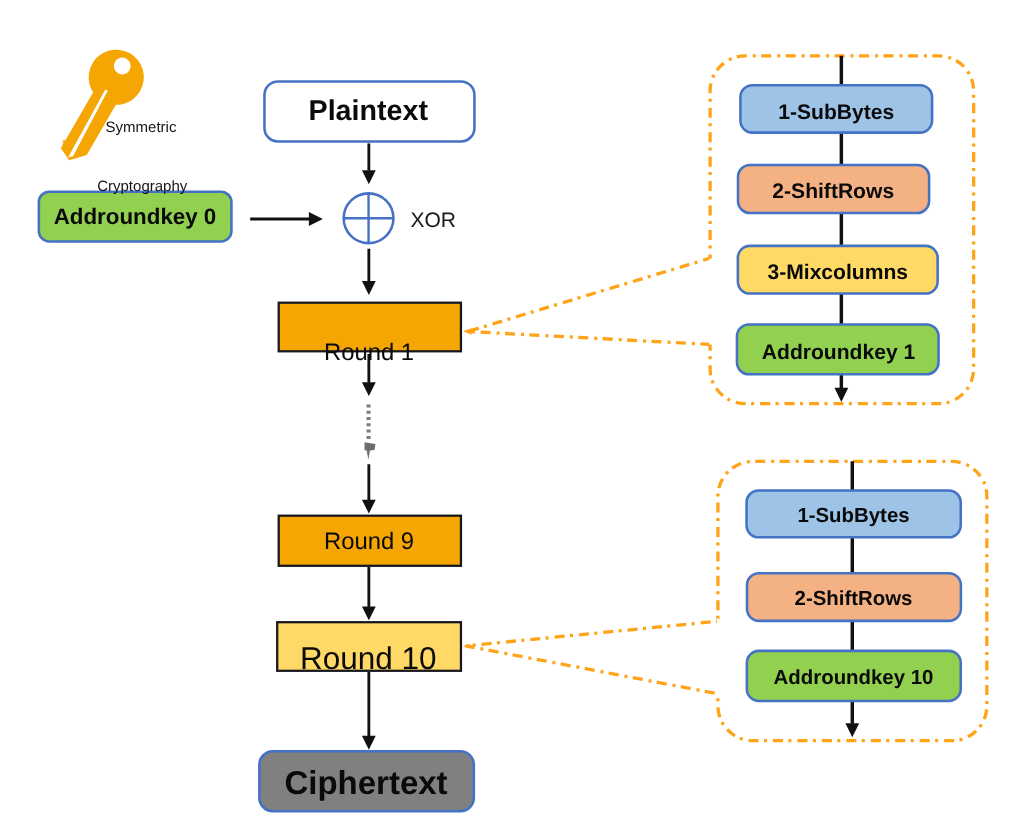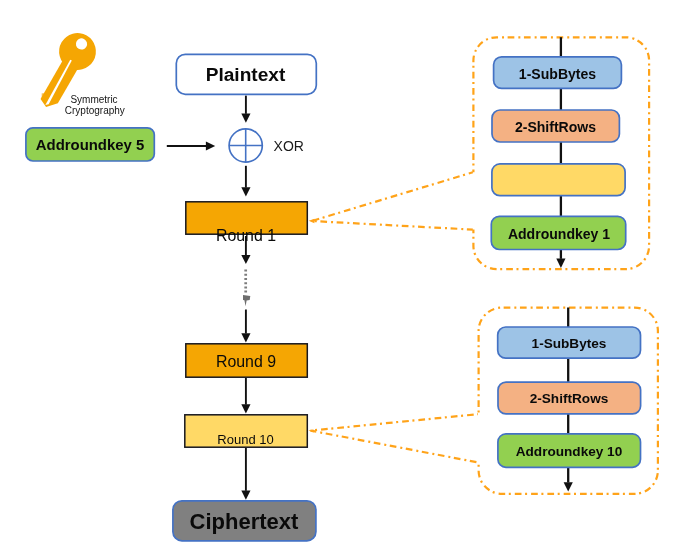--- a/index.html
+++ b/index.html
@@ -19,44 +19,44 @@
   
   #n-plaintext { left:175px; top:53px; width:141px; height:41px;
       font-weight:bold; font-size:19.1px; }
   #n-ark0 { left:25px; top:127px; width:130px; height:34px;
       font-weight:bold; font-size:14.9px; }
   #n-round1 { left:185px; top:201px; width:122px; height:33px;
       font-size:15.9px;margin-top:17px; }
   #n-round9 { left:185px; top:343px; width:122px; height:34px;
       font-size:15.9px;border-radius:12px; }
   #n-round10 { left:184px; top:414px; width:123px; height:47px;
-      font-size:13px; }
+      font-size:21px; }
   #n-ciphertext { left:172px; top:500px; width:144px; height:41px;
       font-weight:bold; font-size:22px; }
   #n-xorlabel { left:273.6px; top:136.5px; width:44px; height:16px;
       justify-content:flex-start; font-size:14px; color:#1a1a1a; }
 
   
   .d1 { font-weight:bold; font-size:14.05px; }
   #d1-s0 { left:493px; top:56px;  width:129px; height:33px; }
   #d1-s1 { left:491px; top:109px; width:129px; height:34px; }
   #d1-s2 { left:491px; top:163px; width:135px; height:33px; }
   #d1-s3 { left:491px; top:216px; width:136px; height:34px; }
 
   
   .d2 { font-weight:bold; font-size:13.6px; }
   #d2-s0 { left:497px; top:326px; width:144px; height:33px; }
   #d2-s1 { left:497px; top:381px; width:144px; height:33px; }
   #d2-s2 { left:497px; top:433px; width:144px; height:35px; }
 
   
-  #logo-caption { position:absolute; left:70.4px; top:94px; z-index:4;
+  #logo-caption { position:absolute; left:70.4px; top:80px; z-index:4;
       font-size:10px; line-height:11.2px; color:#151515; }
   #logo-caption span { display:block; }
-  #cap2 { margin-left:-5.6px; }
+  #cap2 { margin-left:-5.6px;margin-top:28px; }
 </style>
 </head>
 <body>
 
 <div id="diagram">
 
   <svg class="svglayer" width="684" height="552" viewBox="0 0 684 552">
     <defs>
       <marker id="ah" markerWidth="8" markerHeight="8" refX="4.0" refY="2.15" orient="auto" markerUnits="strokeWidth">
         <path d="M0,0 L4.0,2.15 L0,4.3 z" fill="#000"></path>
@@ -167,21 +167,21 @@
     <rect x="497.7" y="327.0" width="142.8" height="31.2" rx="8" ry="8" fill="#9DC3E6" stroke="#4472C4" stroke-width="1.7"></rect>
     <rect x="498.0" y="382.1" width="142.6" height="31.8" rx="8" ry="8" fill="#F4B183" stroke="#4472C4" stroke-width="1.7"></rect>
     <rect x="497.9" y="433.9" width="142.6" height="33.4" rx="8" ry="8" fill="#92D050" stroke="#4472C4" stroke-width="1.7"></rect>
   </svg>
 
   <div class="node" id="n-plaintext">
     <span class="nlbl">Plaintext</span>
   </div>
 
   <div class="node" id="n-ark0">
-    <span class="nlbl">Addroundkey 5</span>
+    <span class="nlbl">Addroundkey 0</span>
   </div>
 
   <div class="node" id="n-xorlabel">
     <span class="nlbl">XOR</span>
   </div>
 
   <div class="node" id="n-round1">
     <span class="nlbl">Round 1</span>
   </div>
 
@@ -195,20 +195,23 @@
 
   <div class="node" id="n-ciphertext">
     <span class="nlbl">Ciphertext</span>
   </div>
 
   <div class="node d1" id="d1-s0">
     <span class="nlbl">1-SubBytes</span>
   </div>
   <div class="node d1" id="d1-s1">
     <span class="nlbl">2-ShiftRows</span>
+  </div>
+  <div class="node d1" id="d1-s2">
+    <span class="nlbl">3-Mixcolumns</span>
   </div>
   <div class="node d1" id="d1-s3">
     <span class="nlbl">Addroundkey 1</span>
   </div>
 
   <div class="node d2" id="d2-s0">
     <span class="nlbl">1-SubBytes</span>
   </div>
   <div class="node d2" id="d2-s1">
     <span class="nlbl">2-ShiftRows</span>

